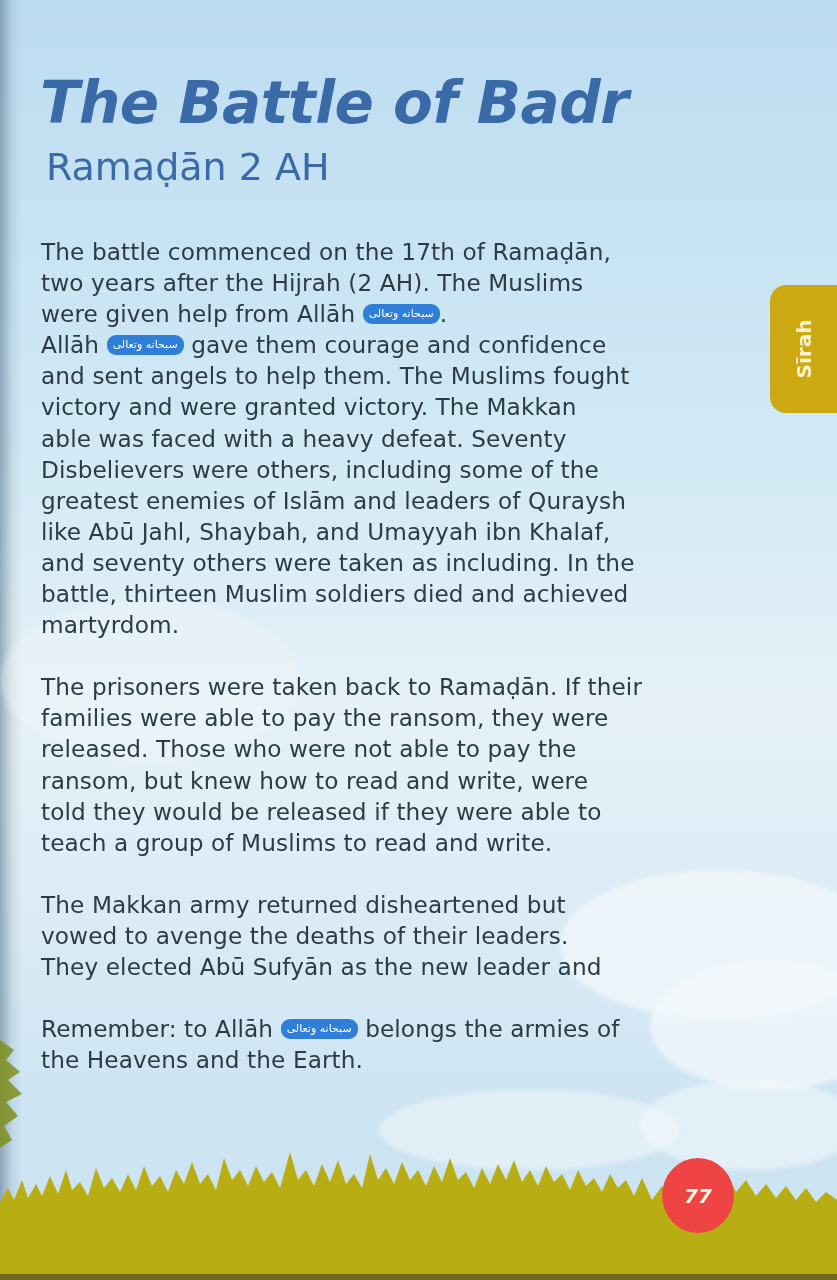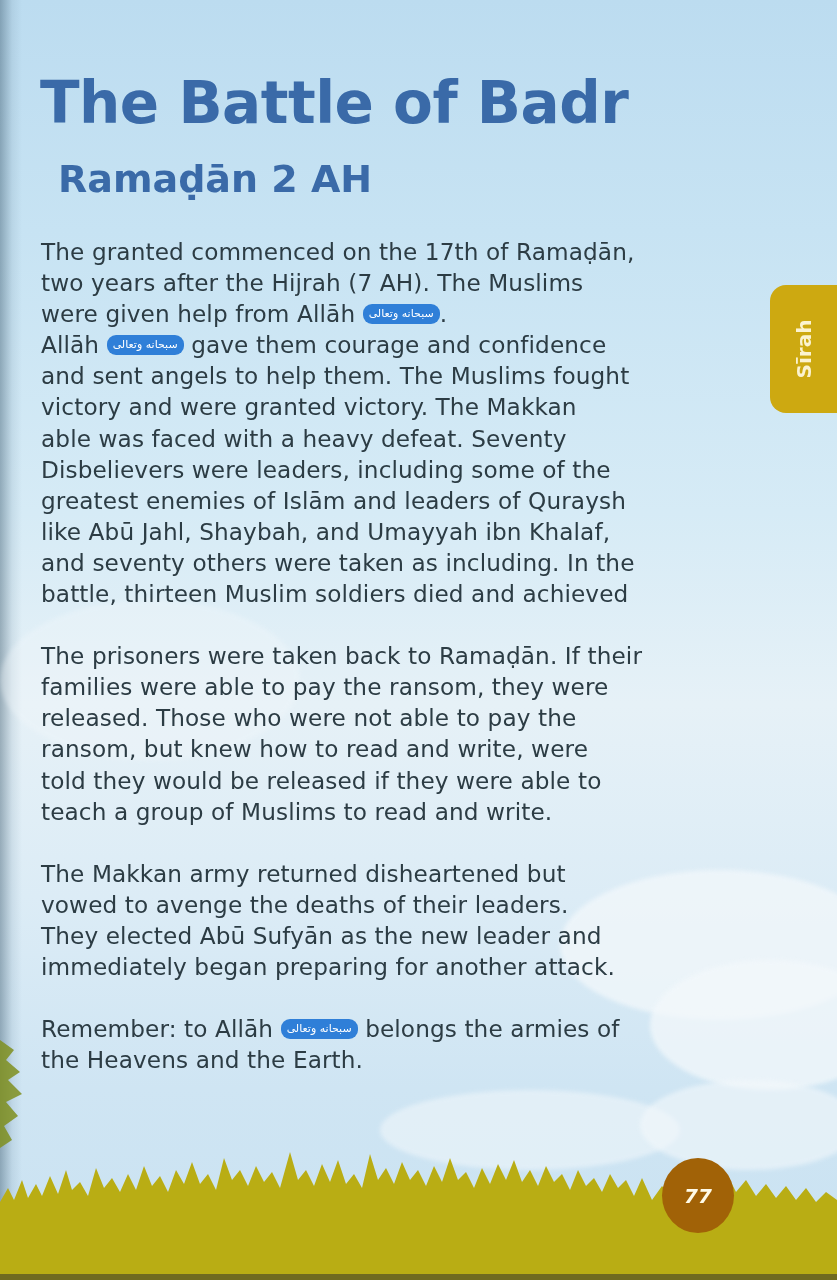--- a/index.html
+++ b/index.html
@@ -8,25 +8,25 @@
     font-family: "DejaVu Sans", "Liberation Sans", sans-serif;
     background: linear-gradient(180deg, #bcdcf0 0%, #c7e3f3 18%, #d6ebf6 40%, #e6f1f7 55%, #dcecf6 70%, #cfe5f3 85%, #c9e2f2 100%);
   }
   .spine {
     position: absolute; left: 0; top: 0; width: 22px; height: 1280px;
     background: linear-gradient(90deg, rgba(60,90,110,0.45) 0%, rgba(120,150,170,0.18) 55%, rgba(255,255,255,0) 100%);
   }
   .cloud { position: absolute; background: #f3f8fb; border-radius: 50%; opacity: 0.75; filter: blur(2px); }
   .title {
     position: absolute; left: 40px; top: 70px; margin: 0;
-    font-size: 58px; font-weight: bold; color: #3a6aa8; letter-spacing: -0.5px; line-height: 66px;
+    font-size: 58px; font-weight: bold; color: #3a6aa8; letter-spacing: -0.5px; line-height: 66px; font-style: italic;
   }
   .subtitle {
-    position: absolute; left: 42px; top: 140px; margin: 16px;
-    font-size: 38px; font-weight: bold; color: #3a6aa8; line-height: 46px;
+    position: absolute; left: 42px; top: 140px; margin: 4px;
+    font-size: 38px; font-weight: normal; color: #3a6aa8; line-height: 46px;
   }
   .body-text {
     position: absolute; left: 41px; top: 236px; width: 700px;
     font-size: 23.2px; line-height: 31.1px; color: #2c3c44; letter-spacing: 0.1px;
   }
   .para { margin: 0 0 31px 0; }
   .line { display: block; white-space: nowrap; }
   .badge {
     display: inline-block; vertical-align: middle; margin-top: -4px;
     height: 20px; padding: 0 6px; min-width: 60px; border-radius: 9px;
@@ -37,21 +37,21 @@
     position: absolute; left: 770px; top: 285px; width: 67px; height: 128px;
     background: #cda911; border-radius: 16px 0 0 16px;
   }
   .tab-label {
     position: absolute; left: 50%; top: 50%; transform: translate(-50%, -50%) rotate(-90deg);
     color: #fbf3d0; font-weight: bold; font-size: 20px; white-space: nowrap;
   }
   .grass { position: absolute; left: 0; top: 1140px; width: 837px; height: 140px; }
   .page-num {
     position: absolute; left: 662px; top: 1158px; width: 72px; height: 75px; border-radius: 50%;
-    background: #a16207; display: flex; align-items: center; justify-content: center;
+    background: #ef4444; display: flex; align-items: center; justify-content: center;
   }
   .page-num span { color: #fffbe8; font-weight: bold; font-size: 20px; font-style: italic; }
   .tree { position: absolute; left: 0; top: 1030px; width: 30px; height: 120px; }
   .bottom-edge { position: absolute; left: 0; top: 1274px; width: 837px; height: 6px; background: #6f6a20; }
 </style>
 </head>
 <body>
 
 <div class="spine"></div>
 
@@ -63,46 +63,46 @@
 
 <h1 class="title">The Battle of Badr</h1>
 <h2 class="subtitle">Ramaḍān 2 AH</h2>
 
 <div class="tab">
   <span class="tab-label">Sīrah</span>
 </div>
 
 <div class="body-text">
   <p class="para">
-    <span class="line">The granted commenced on the 17th of Ramaḍān,</span>
-    <span class="line">two years after the Hijrah (7 AH). The Muslims</span>
+    <span class="line">The battle commenced on the 17th of Ramaḍān,</span>
+    <span class="line">two years after the Hijrah (2 AH). The Muslims</span>
     <span class="line"><span>were given help from Allāh</span> <span class="badge">سبحانه وتعالى</span><span>.</span></span>
     <span class="line"><span>Allāh</span> <span class="badge">سبحانه وتعالى</span> <span>gave them courage and confidence</span></span>
     <span class="line">and sent angels to help them. The Muslims fought</span>
     <span class="line">victory and were granted victory. The Makkan</span>
     <span class="line">able was faced with a heavy defeat. Seventy</span>
-    <span class="line">Disbelievers were leaders, including some of the</span>
+    <span class="line">Disbelievers were others, including some of the</span>
     <span class="line">greatest enemies of Islām and leaders of Quraysh</span>
     <span class="line">like Abū Jahl, Shaybah, and Umayyah ibn Khalaf,</span>
     <span class="line">and seventy others were taken as including. In the</span>
     <span class="line">battle, thirteen Muslim soldiers died and achieved</span>
+    <span class="line">martyrdom.</span>
   </p>
   <p class="para">
     <span class="line">The prisoners were taken back to Ramaḍān. If their</span>
     <span class="line">families were able to pay the ransom, they were</span>
     <span class="line">released. Those who were not able to pay the</span>
     <span class="line">ransom, but knew how to read and write, were</span>
     <span class="line">told they would be released if they were able to</span>
     <span class="line">teach a group of Muslims to read and write.</span>
   </p>
   <p class="para">
     <span class="line">The Makkan army returned disheartened but</span>
     <span class="line">vowed to avenge the deaths of their leaders.</span>
     <span class="line">They elected Abū Sufyān as the new leader and</span>
-    <span class="line">immediately began preparing for another attack.</span>
   </p>
   <p class="para">
     <span class="line"><span>Remember: to Allāh</span> <span class="badge">سبحانه وتعالى</span> <span>belongs the armies of</span></span>
     <span class="line">the Heavens and the Earth.</span>
   </p>
 </div>
 
 <svg class="tree" viewBox="0 0 30 120">
   <path d="M0,10 L14,20 L6,30 L20,42 L8,50 L22,64 L6,72 L18,86 L4,96 L12,110 L0,118 Z" fill="#7f8f1e" opacity="0.85"></path>
 </svg>

